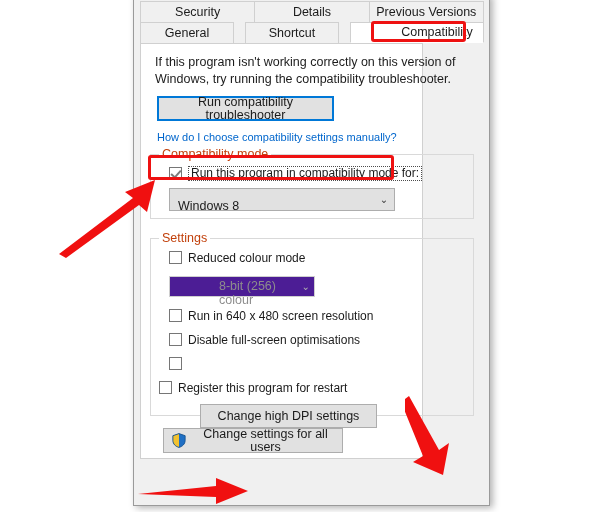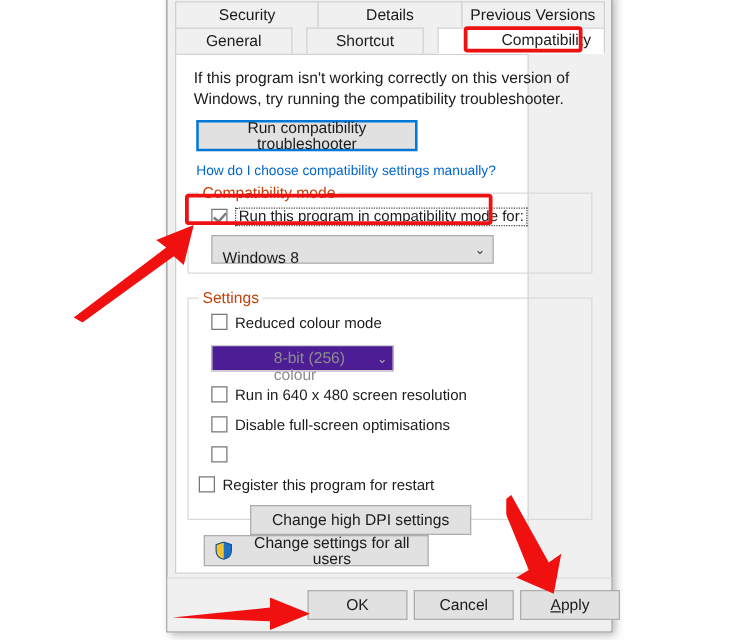--- a/index.html
+++ b/index.html
@@ -349,28 +349,20 @@
       <div class="btn btn-allusers">
         <svg class="shield" viewBox="0 0 16 17">
           <path d="M8 0.6 L15 3 L15 8.5 C15 12.5 11.8 15.4 8 16.4 C4.2 15.4 1 12.5 1 8.5 L1 3 Z" fill="#1f6fc4"></path>
           <path d="M8 0.6 L1 3 L1 8.5 C1 12.5 4.2 15.4 8 16.4 Z" fill="#f2c230"></path>
           <path d="M8 0.6 L15 3 L15 8.5 C15 12.5 11.8 15.4 8 16.4 C4.2 15.4 1 12.5 1 8.5 L1 3 Z" fill="none" stroke="#12508f" stroke-width="1"></path>
         </svg>
         <span>Change settings for all users</span>
       </div>
     </div>
 
-    <div class="bottombar">
-      <div class="btn btn-ok">OK</div>
-      <div class="btn btn-cancel">Cancel</div>
-      <div class="btn btn-apply">
-        <span class="accel">A</span>
-          <span>pply</span>
-      </div>
-    </div>
   </div>
 
   <div class="tab-highlight"></div>
   <div class="cb-highlight"></div>
 
   <svg class="arrow" style="left:55px; top:178px; width:105px; height:80px;" viewBox="0 0 105 80">
     <path d="M4 76 L78 20 L70 14 L100 2 L92 34 L84 27 L11 80 Z" fill="#f01010"></path>
   </svg>
 
   <svg class="arrow" style="left:138px; top:478px; width:112px; height:26px;" viewBox="0 0 112 26">

